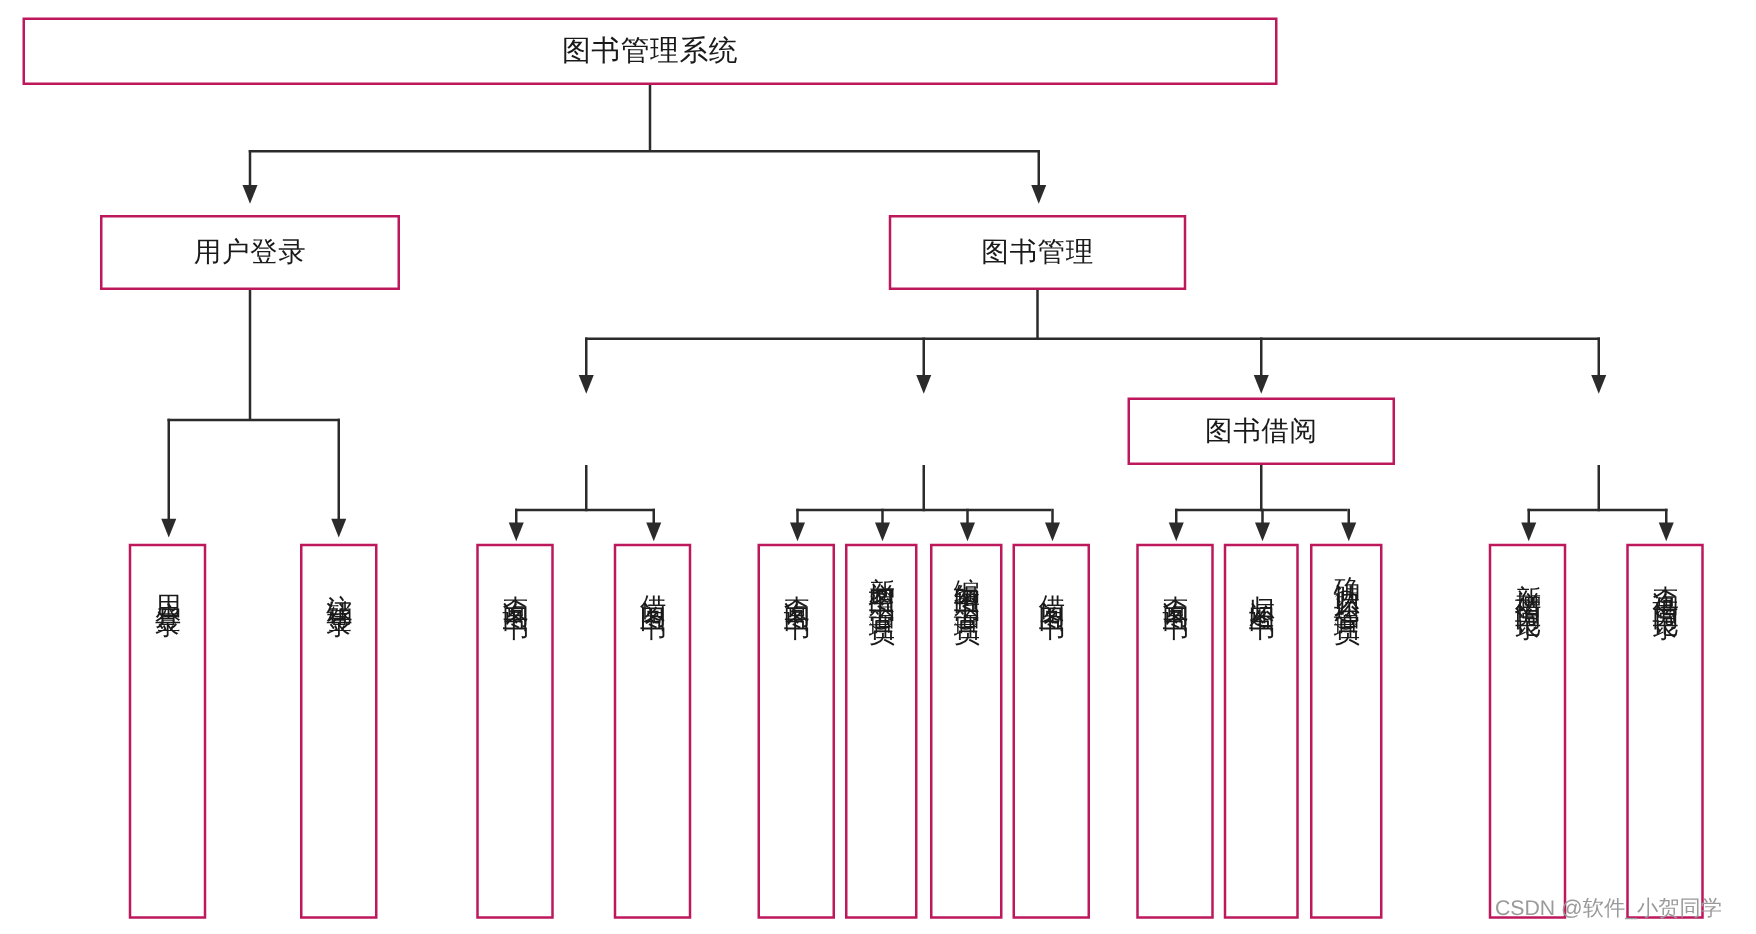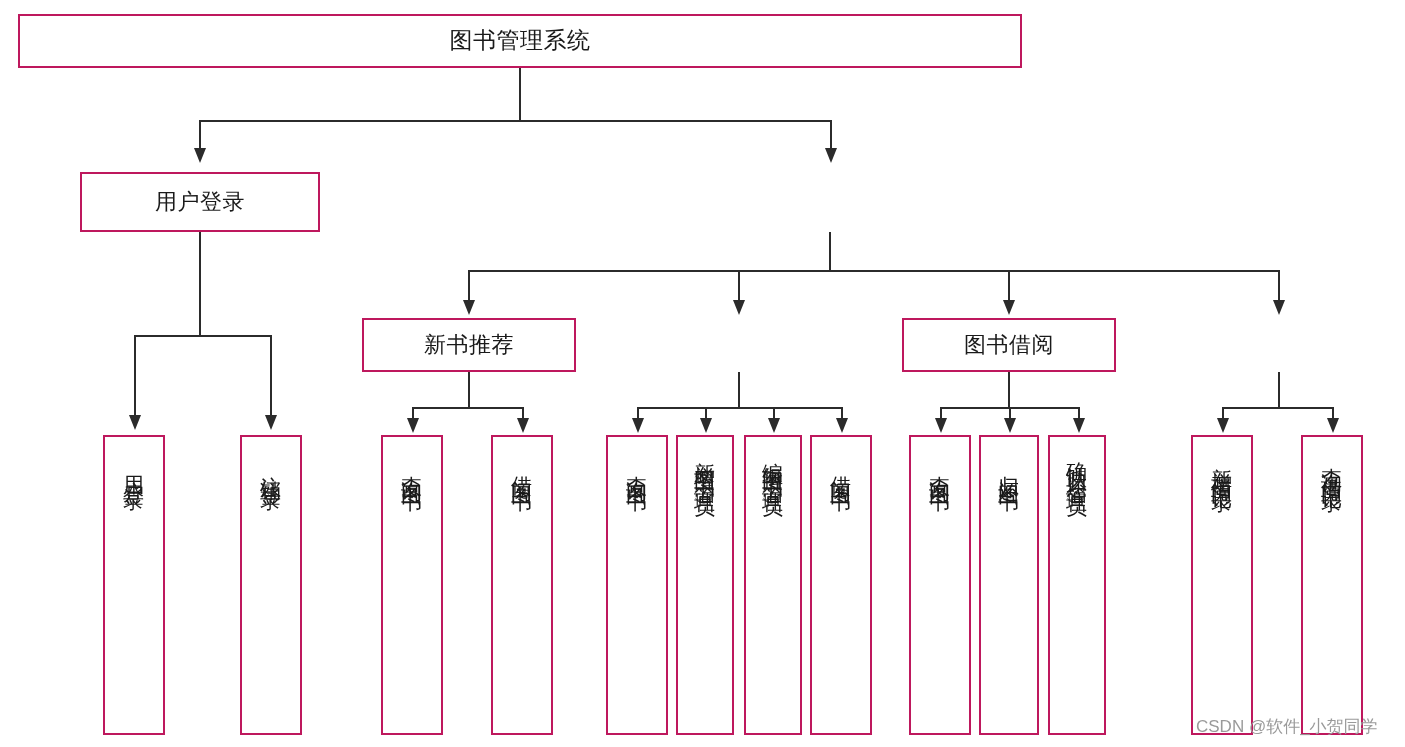--- a/index.html
+++ b/index.html
@@ -101,42 +101,42 @@
 
   <div class="ln v" style="left:199px; top:120px; height:30px;"></div>
   <div class="arrow" style="left:194px; top:148px;"></div>
   <div class="ln v" style="left:830px; top:120px; height:30px;"></div>
   <div class="arrow" style="left:825px; top:148px;"></div>
 
   <div class="node horiz" style="left:80px; top:172px; width:240px; height:60px;">
     <span class="label">用户登录</span>
   </div>
 
+  <div class="node horiz" style="left:711px; top:172px; width:238px; height:60px;">
+    <span class="label">图书管理</span>
+  </div>
 
   <div class="ln v" style="left:199px; top:232px; height:104px;"></div>
   <div class="ln h" style="left:134px; top:335px; width:138px;"></div>
   <div class="ln v" style="left:134px; top:335px; height:82px;"></div>
   <div class="arrow" style="left:129px; top:415px;"></div>
   <div class="ln v" style="left:270px; top:335px; height:82px;"></div>
   <div class="arrow" style="left:265px; top:415px;"></div>
 
   <div class="ln v" style="left:829px; top:232px; height:39px;"></div>
   <div class="ln h" style="left:468px; top:270px; width:812px;"></div>
   <div class="ln v" style="left:468px; top:270px; height:32px;"></div>
   <div class="arrow" style="left:463px; top:300px;"></div>
   <div class="ln v" style="left:738px; top:270px; height:32px;"></div>
   <div class="arrow" style="left:733px; top:300px;"></div>
   <div class="ln v" style="left:1008px; top:270px; height:32px;"></div>
   <div class="arrow" style="left:1003px; top:300px;"></div>
   <div class="ln v" style="left:1278px; top:270px; height:32px;"></div>
   <div class="arrow" style="left:1273px; top:300px;"></div>
 
-  <div class="node horiz" style="left:362px; top:318px; width:214px; height:54px;">
-    <span class="label">新书推荐</span>
-  </div>
   <div class="node horiz" style="left:902px; top:318px; width:214px; height:54px;">
     <span class="label">图书借阅</span>
   </div>
 
   <div class="ln v" style="left:468px; top:372px; height:37px;"></div>
   <div class="ln h" style="left:412px; top:407px; width:112px;"></div>
   <div class="ln v" style="left:412px; top:407px; height:13px;"></div>
   <div class="arrow" style="left:407px; top:418px;"></div>
   <div class="ln v" style="left:522px; top:407px; height:13px;"></div>
   <div class="arrow" style="left:517px; top:418px;"></div>

